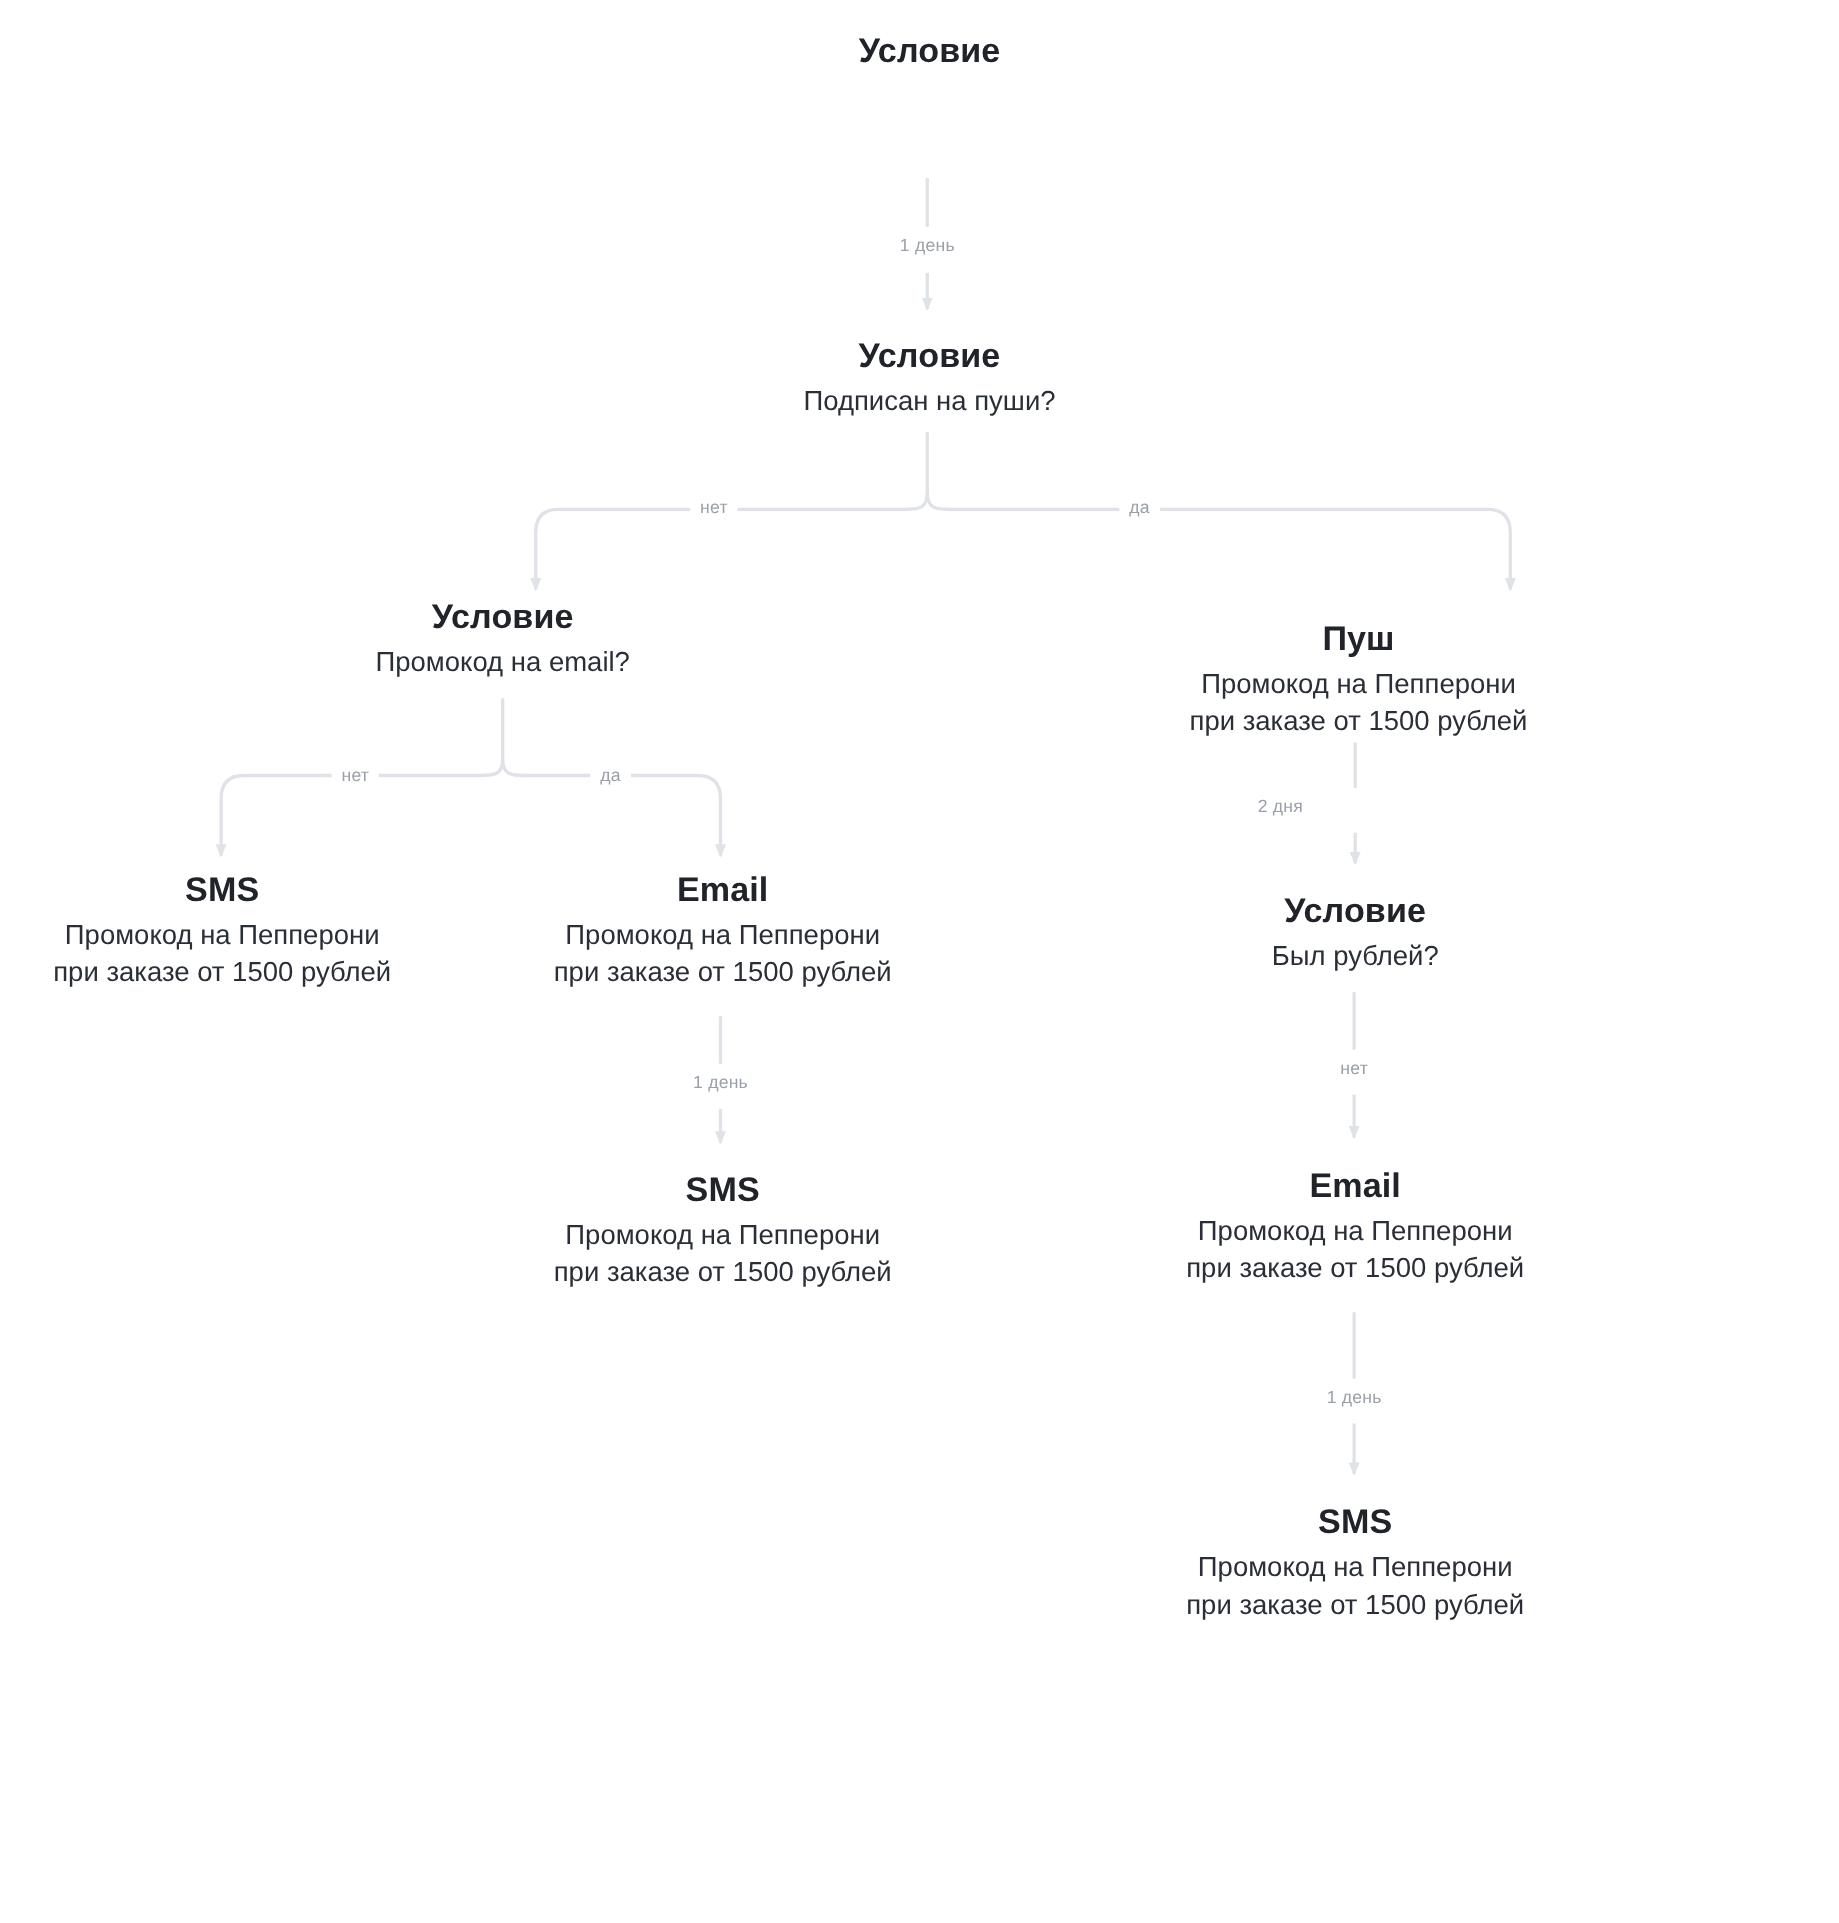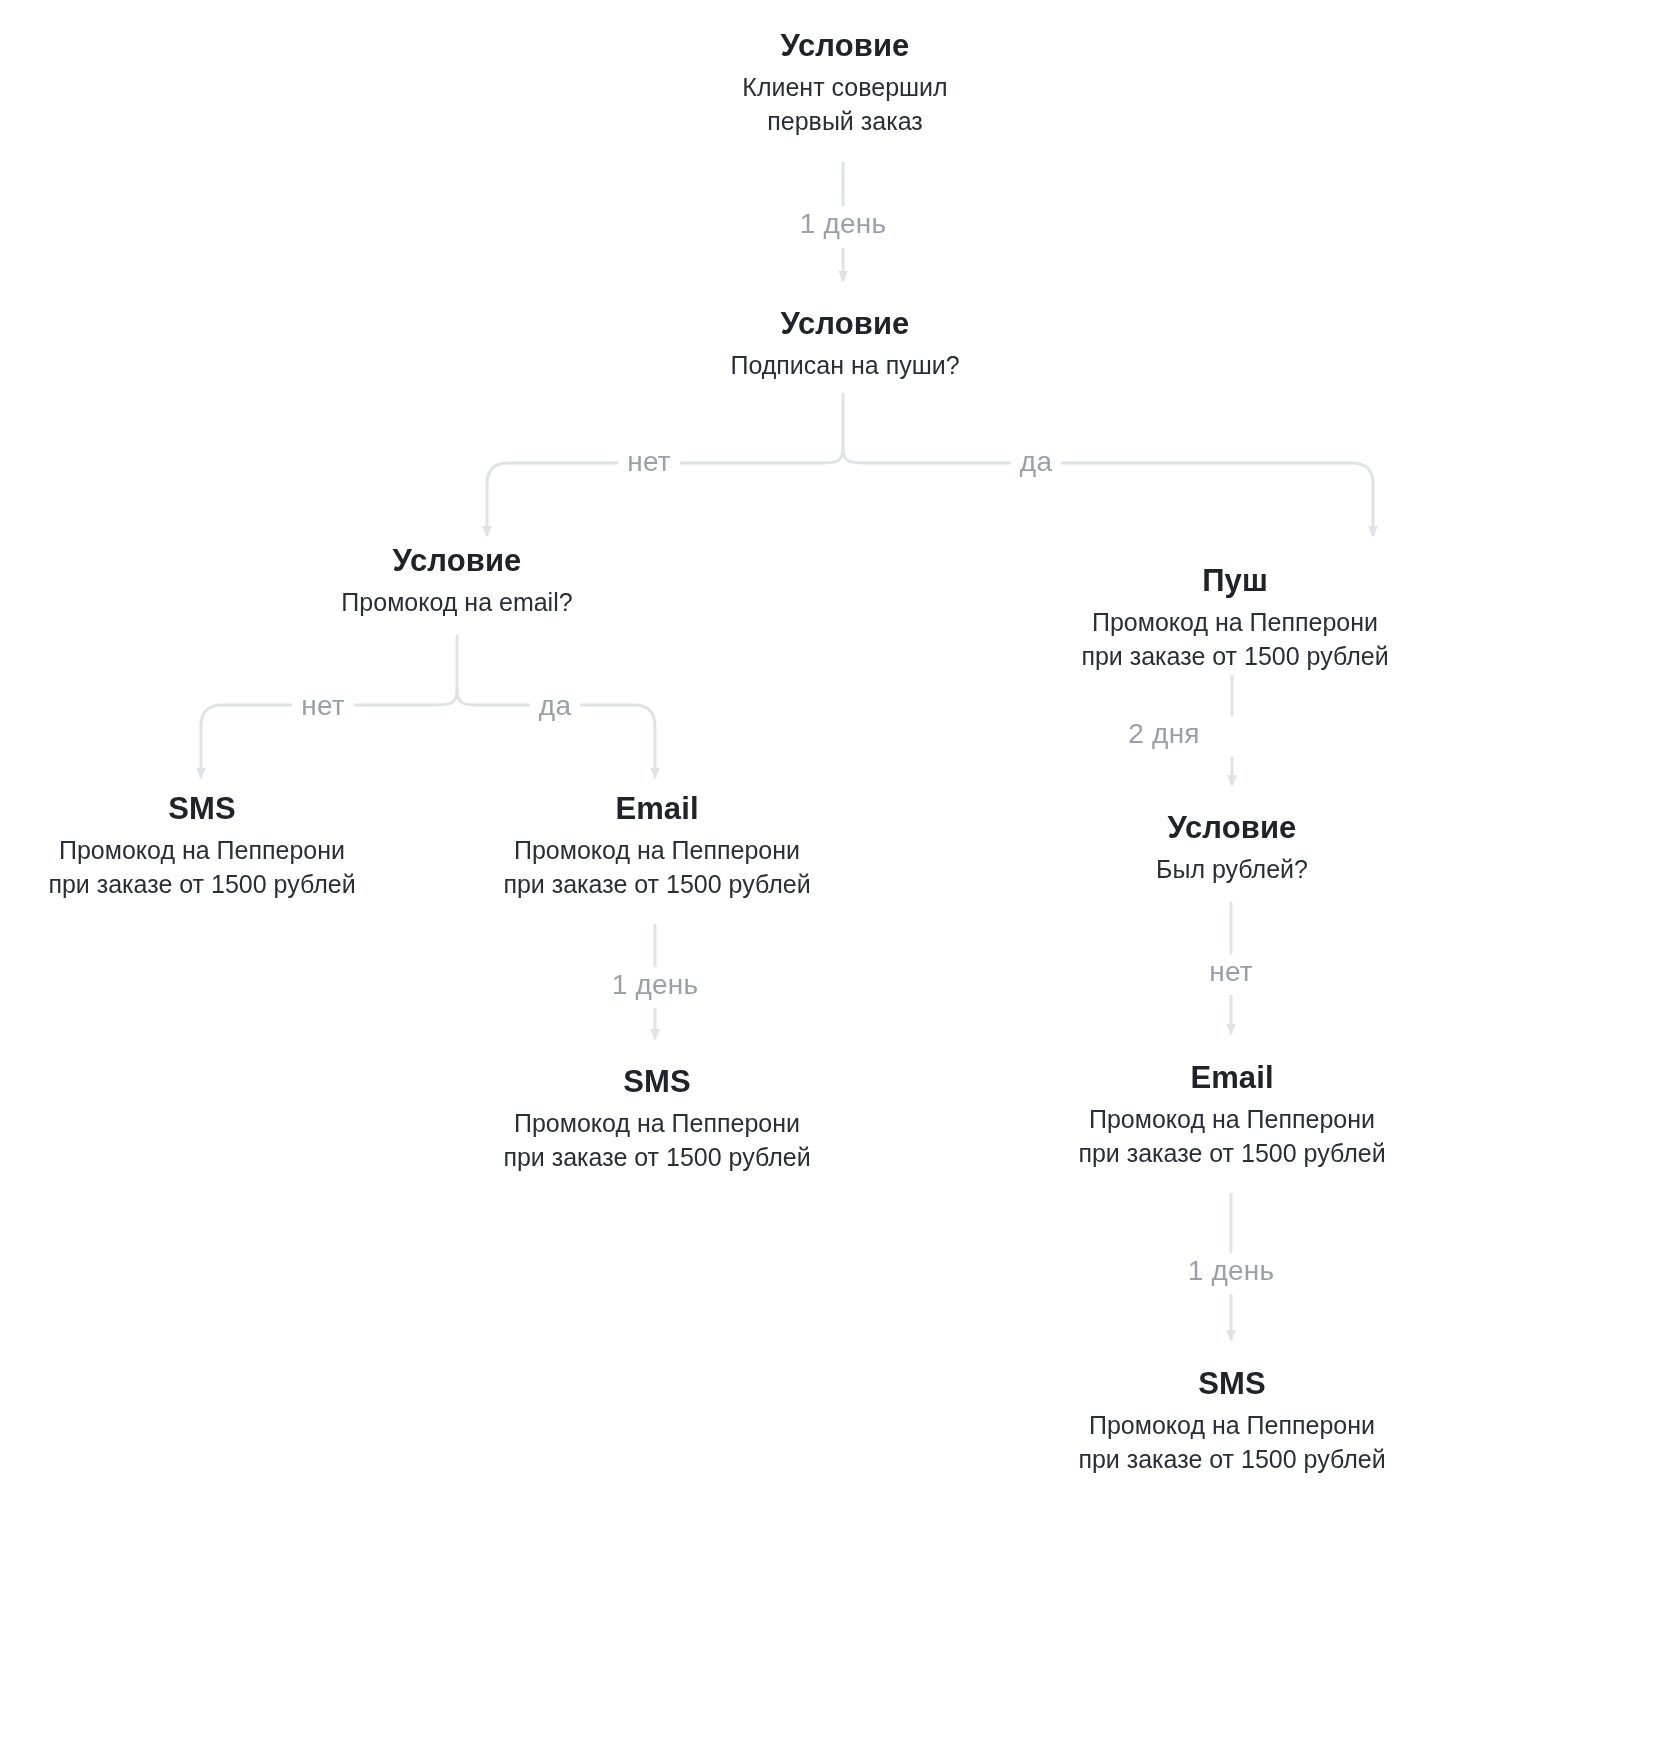--- a/index.html
+++ b/index.html
@@ -45,21 +45,21 @@
     font-weight: 400;
     color: #2a2e37;
     white-space: nowrap;
   }
   .node-body .line {
     display: block;
     margin-bottom: 9px;
   }
   .edge-label {
     position: absolute;
-    font-size: 28px;
+    font-size: 16px;
     color: #9aa0a9;
     white-space: nowrap;
     transform: translate(-50%, -50%);
     background: #ffffff;
     padding: 0 9px;
     letter-spacing: 0.2px;
   }
 </style>
 </head>
 <body>
@@ -92,24 +92,20 @@
 
     <path d="M 1231 903 L 1231 953" stroke="#dfe2e6" stroke-width="3" fill="none" stroke-linecap="round"></path>
     <path d="M 1231 995 L 1231 1034" stroke="#dfe2e6" stroke-width="3" fill="none" marker-end="url(#arrowhead)"></path>
 
     <path d="M 1231 1194 L 1231 1252" stroke="#dfe2e6" stroke-width="3" fill="none" stroke-linecap="round"></path>
     <path d="M 1231 1294 L 1231 1340" stroke="#dfe2e6" stroke-width="3" fill="none" marker-end="url(#arrowhead)"></path>
   </svg>
 
   <div class="node" style="left:845px; top:30px;">
     <div class="node-title">Условие</div>
-    <div class="node-body">
-      <span class="line">Клиент совершил</span>
-      <span class="line">первый заказ</span>
-    </div>
   </div>
 
   <div class="node" style="left:845px; top:308px;">
     <div class="node-title">Условие</div>
     <div class="node-body">
       <span class="line">Подписан на пуши?</span>
     </div>
   </div>
 
   <div class="node" style="left:457px; top:545px;">

